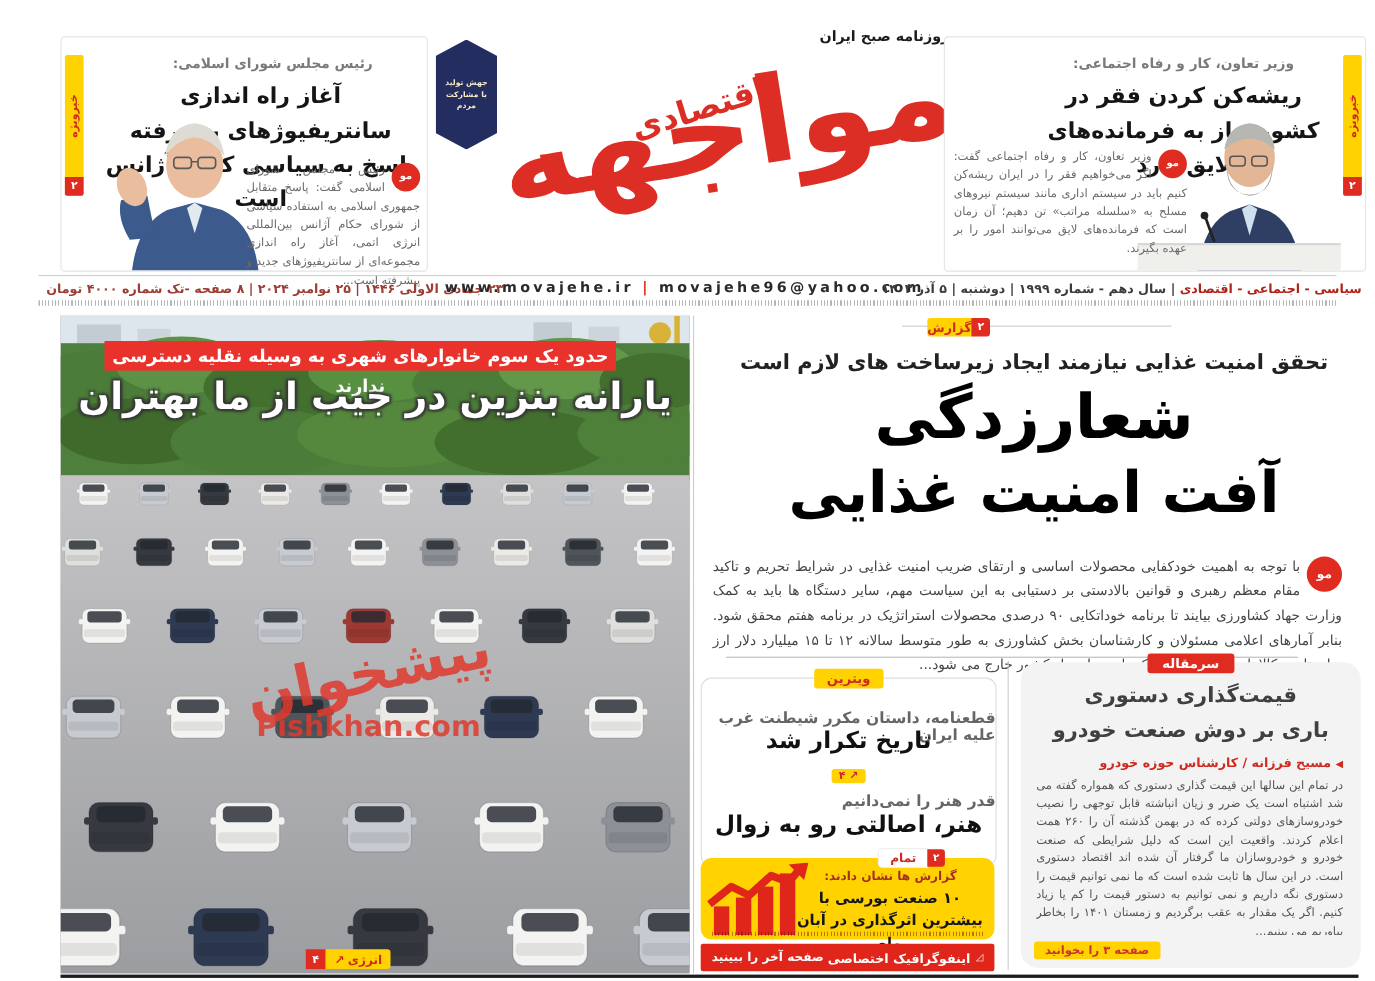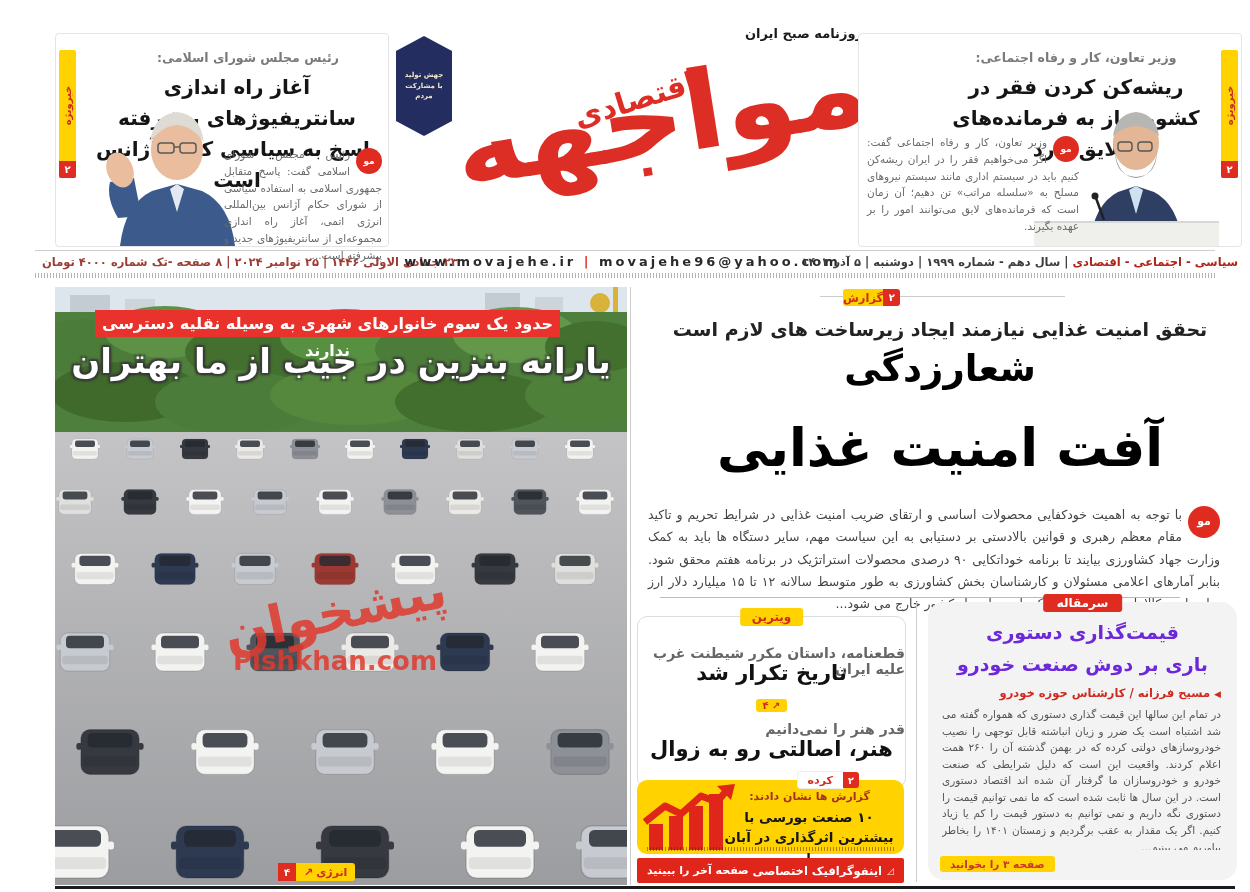--- a/index.html
+++ b/index.html
@@ -56,21 +56,21 @@
   .photo-tag{position:absolute;left:223px;bottom:4px;display:flex;direction:ltr;height:18px;}
   .tag-sq{background:#df2b20;color:#fff;font-size:10px;font-weight:bold;width:18px;display:flex;align-items:center;justify-content:center;}
   .tag-pill-y{background:#ffd200;color:#d02a1f;font-size:11px;font-weight:bold;padding:0 8px;display:flex;align-items:center;gap:3px;border-radius:0 3px 3px 0;}
 
   
   .rpt-rule{position:absolute;left:820px;top:296px;width:245px;border-top:1px solid #ccc;}
   .rpt-tag{position:absolute;left:843px;top:289px;display:flex;direction:ltr;height:17px;z-index:2;}
   .rpt-tag .pill{background:#ffd200;color:#d02a1f;font-size:11.5px;font-weight:bold;padding:0 0;display:flex;align-items:center;border-radius:3px 0 0 3px;}
   .rpt-tag .num{background:#df2b20;color:#fff;width:17px;font-size:10px;font-weight:bold;display:flex;align-items:center;justify-content:center;border-radius:0 3px 3px 0;}
   .rpt-kicker{position:absolute;left:660px;top:318px;width:560px;text-align:center;font-size:19px;font-weight:800;color:#222;}
-  .rpt-h1{position:absolute;left:660px;top:347px;width:560px;text-align:center;font-size:37px;font-weight:900;color:#000;letter-spacing:-1px;}
+  .rpt-h1{position:absolute;left:660px;top:347px;width:560px;text-align:center;font-size:56px;font-weight:900;color:#000;letter-spacing:-1px;}
   .rpt-h2{position:absolute;left:660px;top:418px;width:560px;text-align:center;font-size:52px;font-weight:900;color:#000;letter-spacing:-1px;}
   .rpt-body{position:absolute;left:648px;top:504px;width:572px;font-size:12.5px;color:#444;text-align:justify;line-height:1.78;}
   .rpt-body .logo-dot{width:32px;height:32px;font-size:11px;}
   .rpt-rule2{position:absolute;left:660px;top:597px;width:520px;border-top:1px solid #bbb;}
 
   
   .vdiv1{position:absolute;left:630px;top:287px;width:1px;height:598px;background:#ccc;}
   .vdiv2{position:absolute;left:916px;top:602px;width:1px;height:280px;background:#ccc;}
   .vitrine{position:absolute;left:637px;top:616px;width:267px;height:170px;border:1px solid #ddd;border-radius:10px;background:#fff;}
   .vit-tag{position:absolute;top:-9px;left:50%;transform:translateX(-50%);background:#ffd200;color:#d02a1f;
@@ -95,21 +95,21 @@
   .infobar{position:absolute;left:637px;top:858px;width:267px;height:25px;background:#e0251b;color:#fff;
     display:flex;align-items:center;justify-content:space-between;padding:0 10px;box-sizing:border-box;border-radius:2px;}
   .infobar .lbl{font-size:11.5px;font-weight:bold;display:flex;align-items:center;gap:5px;}
   .infobar .cta{font-size:11px;font-weight:bold;}
   .infobar .mini{font-size:9px;opacity:.9;}
 
   
   .editorial{position:absolute;left:928px;top:602px;width:309px;height:278px;background:#f3f3f3;border-radius:16px;}
   .ed-tag{position:absolute;top:-8px;left:50%;transform:translateX(-50%);background:#df2b20;color:#fff;
     font-size:12px;font-weight:bold;padding:2px 14px;border-radius:3px;}
-  .ed-head{position:absolute;top:14px;left:0;right:0;text-align:center;font-size:19px;font-weight:900;color:#6d28d9;line-height:1.7;}
+  .ed-head{position:absolute;top:14px;left:0;right:0;text-align:center;font-size:19px;font-weight:900;color:#404040;line-height:1.7;}
   .ed-byline{position:absolute;top:84px;right:16px;font-size:11.5px;font-weight:bold;color:#d02a1f;}
   .ed-byline .mk{font-size:9px;}
   .ed-body{position:absolute;top:104px;left:14px;right:16px;bottom:30px;overflow:hidden;
     font-size:10.5px;color:#555;text-align:justify;line-height:1.58;}
   .ed-cta{position:absolute;left:12px;bottom:8px;background:#ffd200;color:#c33;font-size:10.5px;font-weight:bold;
     padding:2px 10px;border-radius:3px;}
 
   .bottom-rule{position:absolute;left:55px;top:886px;width:1180px;height:3px;background:#1c1c1c;}
 </style>
 </head>
@@ -321,21 +321,21 @@
   <div class="vit-kicker" style="top:104px;">قدر هنر را نمی‌دانیم</div>
   <div class="vit-head" style="top:120px;">هنر، اصالتی رو به زوال</div>
   <div class="pgbadge" style="bottom:-8px;">
     <b>۵</b>
     <span>↗</span>
   </div>
 </div>
 
 <div class="bourse">
   <div class="bourse-tag">
-    <span class="pill">کرده</span>
+    <span class="pill">تمام</span>
     <span class="num">۲</span>
   </div>
   <div class="bourse-kicker">گزارش ها نشان دادند:</div>
   <div class="bourse-head">۱۰ صنعت بورسی با بیشترین اثرگذاری در آبان ماه</div>
   <div class="bourse-chart">
     <svg width="92" height="66" viewBox="0 0 92 66">
       <rect x="6" y="40" width="14" height="26" fill="#e0251b"></rect>
       <rect x="26" y="32" width="14" height="34" fill="#e0251b"></rect>
       <rect x="46" y="22" width="14" height="44" fill="#e0251b"></rect>
       <rect x="66" y="10" width="14" height="56" fill="#e0251b"></rect>

